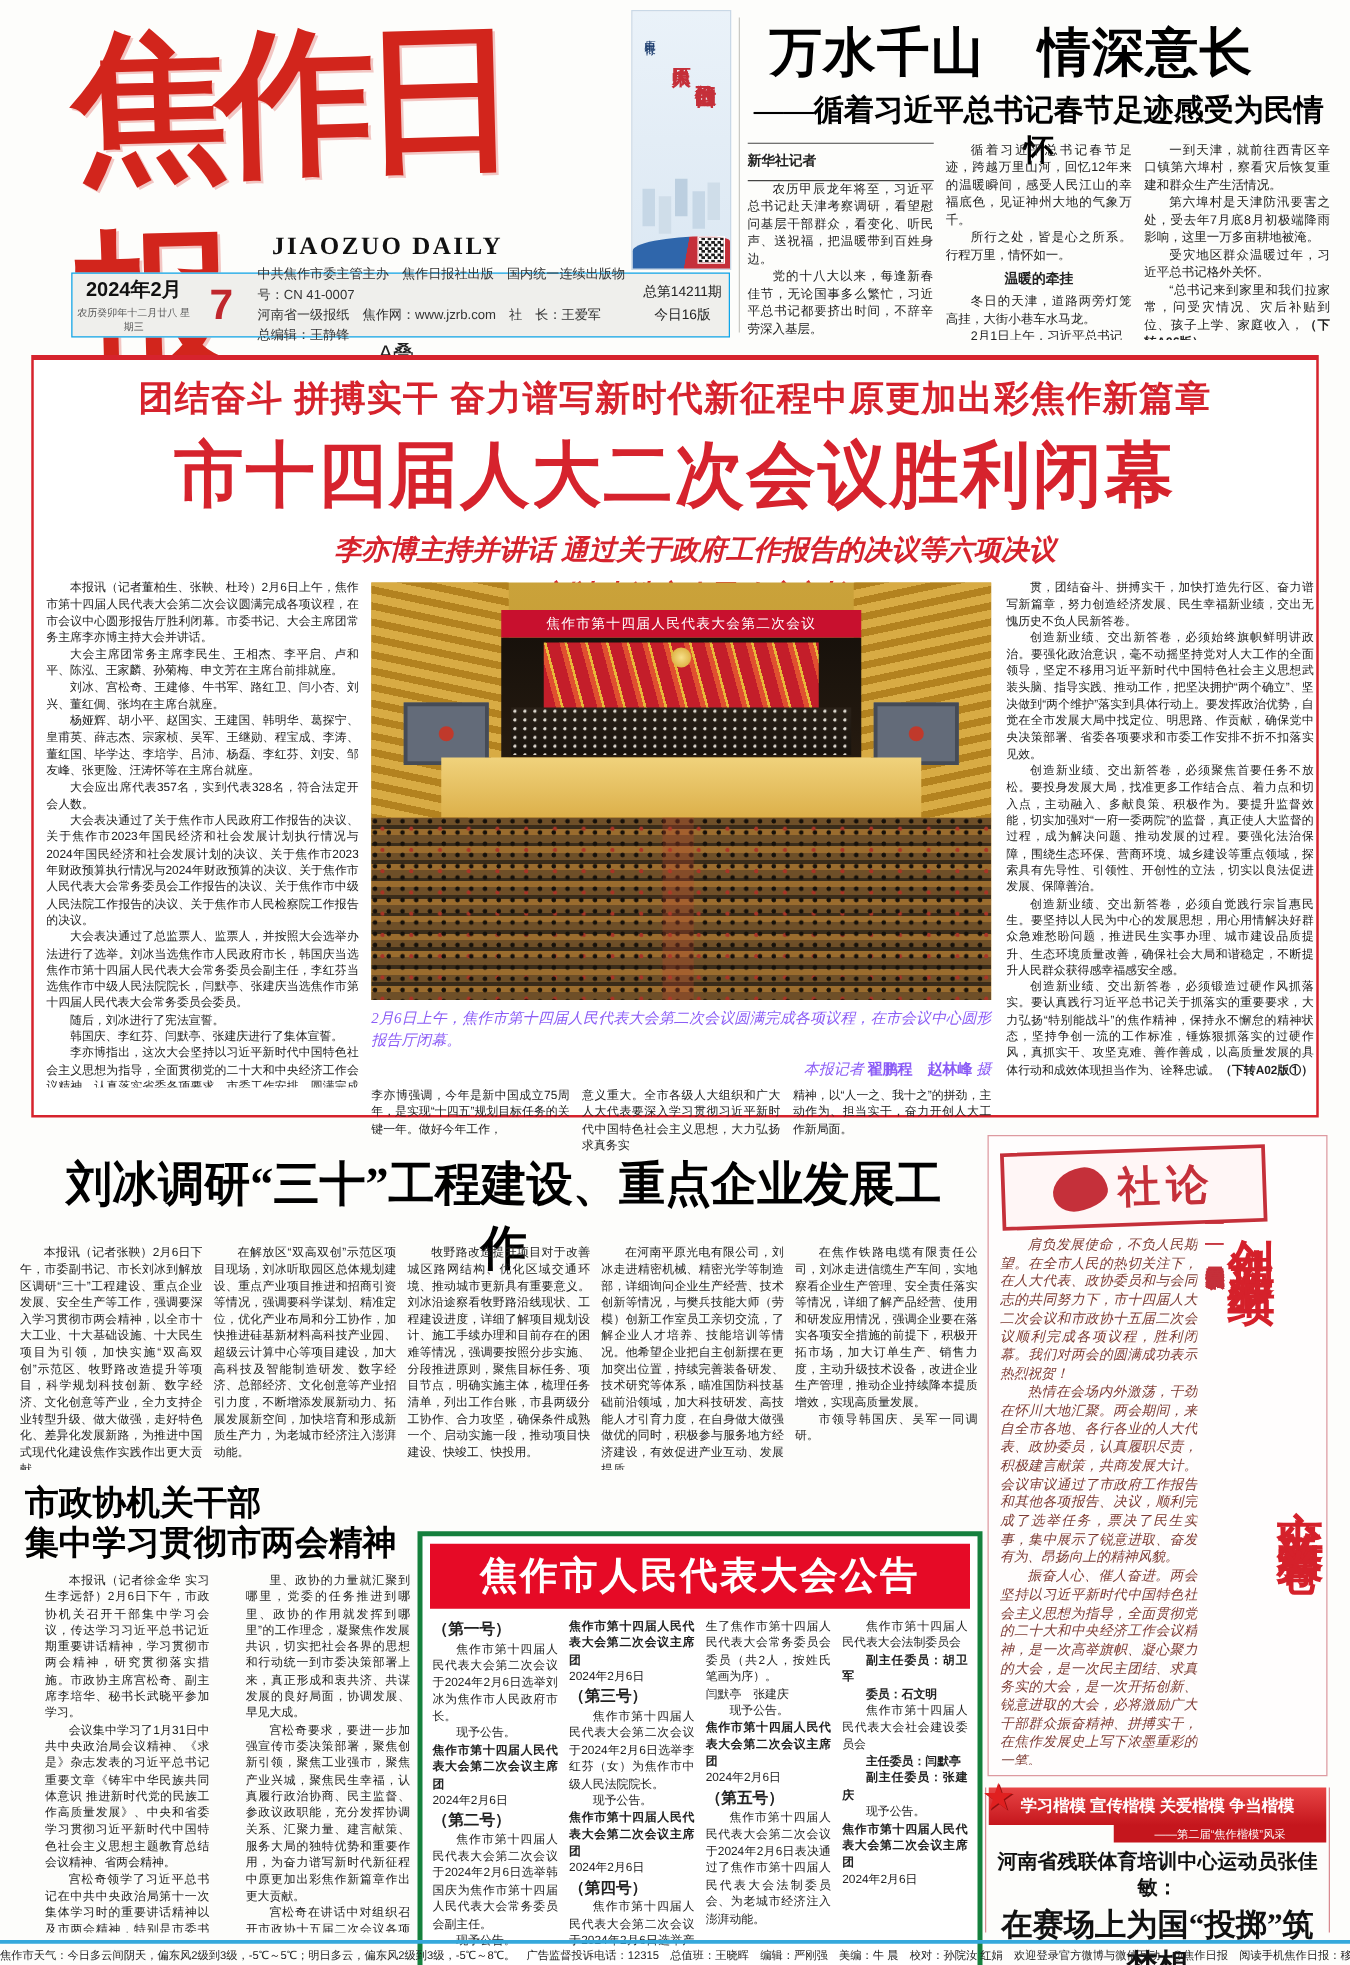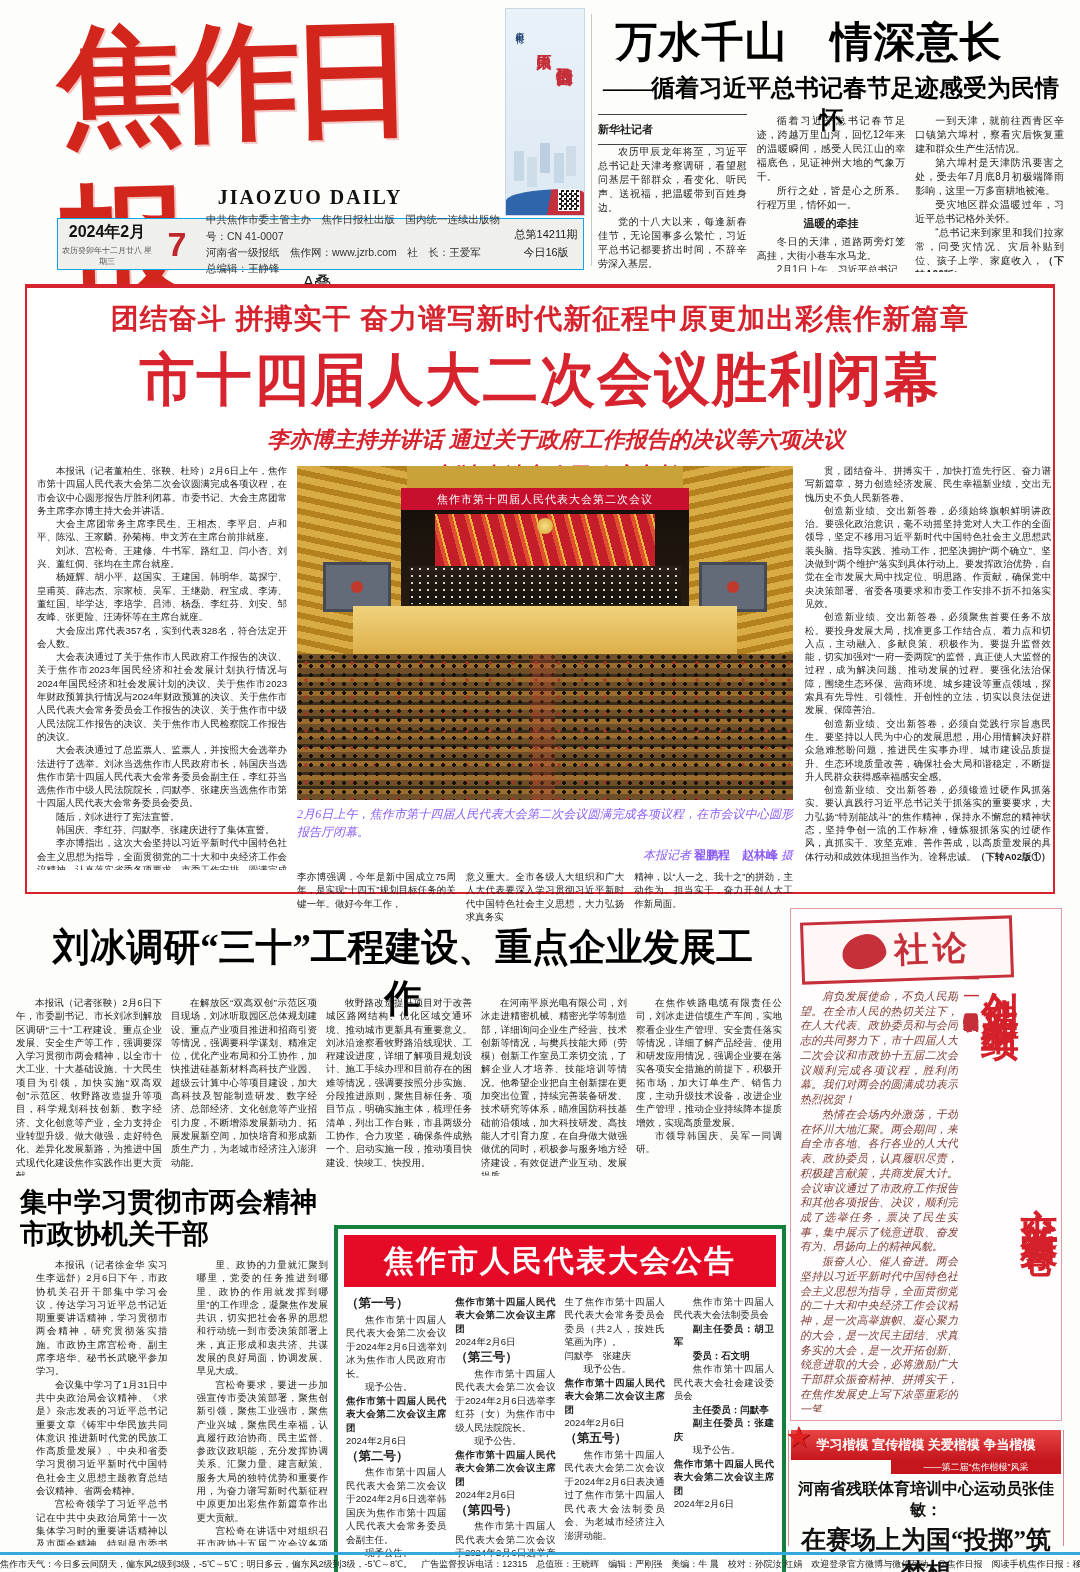--- a/index.html
+++ b/index.html
@@ -299,22 +299,22 @@
     <div>
         <p>在河南平原光电有限公司，刘冰走进精密机械、精密光学等制造部，详细询问企业生产经营、技术创新等情况，与樊兵技能大师（劳模）创新工作室员工亲切交流，了解企业人才培养、技能培训等情况。他希望企业把自主创新摆在更加突出位置，持续完善装备研发、技术研究等体系，瞄准国防科技基础前沿领域，加大科技研发、高技能人才引育力度，在自身做大做强做优的同时，积极参与服务地方经济建设，有效促进产业互动、发展提质。</p>
       </div>
     <div>
       <p>在焦作铁路电缆有限责任公司，刘冰走进信缆生产车间，实地察看企业生产管理、安全责任落实等情况，详细了解产品经营、使用和研发应用情况，强调企业要在落实各项安全措施的前提下，积极开拓市场，加大订单生产、销售力度，主动升级技术设备，改进企业生产管理，推动企业持续降本提质增效，实现高质量发展。</p>
       <p>市领导韩国庆、吴军一同调研。</p>
     </div>
   </div>
 
   <div class="abs s3-h">
+    <div>市政协机关干部</div>
     <div>集中学习贯彻市两会精神</div>
-    <div>市政协机关干部</div>
   </div>
   <div class="abs s3-cols news-tx jt">
     <div>
       <p>本报讯（记者徐金华 实习生李远舒）2月6日下午，市政协机关召开干部集中学习会议，传达学习习近平总书记近期重要讲话精神，学习贯彻市两会精神，研究贯彻落实措施。市政协主席宫松奇、副主席李培华、秘书长武晓平参加学习。</p>
       <p>会议集中学习了1月31日中共中央政治局会议精神、《求是》杂志发表的习近平总书记重要文章《铸牢中华民族共同体意识 推进新时代党的民族工作高质量发展》、中央和省委学习贯彻习近平新时代中国特色社会主义思想主题教育总结会议精神、省两会精神。</p>
       <p>宫松奇领学了习近平总书记在中共中央政治局第十一次集体学习时的重要讲话精神以及市两会精神，特别是市委书记李亦博在市两会上的讲话内容。他强调，要秉持“党委的工作部署到哪</p>
     </div>
     <div>
       <p>里、政协的力量就汇聚到哪里，党委的任务推进到哪里、政协的作用就发挥到哪里”的工作理念，凝聚焦作发展共识，切实把社会各界的思想和行动统一到市委决策部署上来，真正形成和衷共济、共谋发展的良好局面，协调发展、早见大成。</p>
       <p>宫松奇要求，要进一步加强宣传市委决策部署，聚焦创新引领，聚焦工业强市，聚焦产业兴城，聚焦民生幸福，认真履行政治协商、民主监督、参政议政职能，充分发挥协调关系、汇聚力量、建言献策、服务大局的独特优势和重要作用，为奋力谱写新时代新征程中原更加出彩焦作新篇章作出更大贡献。</p>

